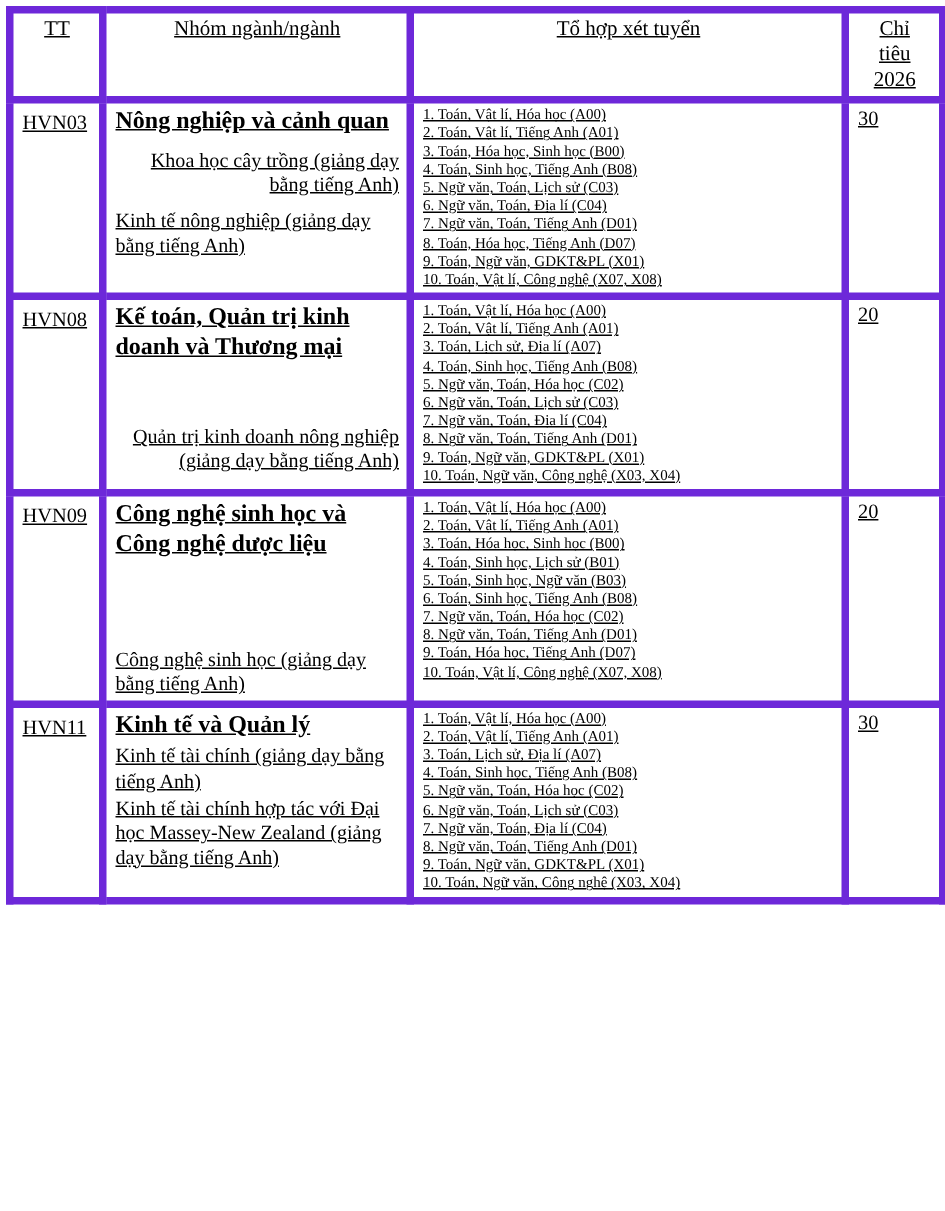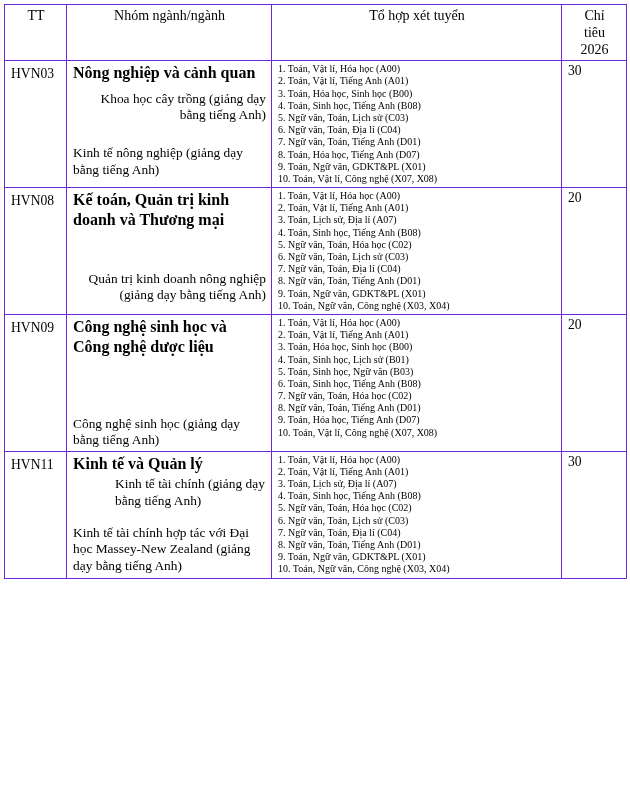--- a/index.html
+++ b/index.html
@@ -20,25 +20,26 @@
     box-sizing: border-box;
     padding: 4px 4px 0 4px;
   }
   table.admissions {
     border-collapse: collapse;
     width: 622px;
     table-layout: fixed;
     font-size: 13.3px;
   }
   table.admissions td, table.admissions th {
-    border: 1px solid #6d28d9;
+    border: 5px solid #6d28d9;
     vertical-align: top;
     padding: 2px 5px 2px 6px;
     line-height: 1.22;
     font-weight: normal;
+    text-decoration: underline;
   }
   col.c-tt { width: 62px; }
   col.c-group { width: 205px; }
   col.c-combo { width: 290px; }
   col.c-quota { width: 65px; }
 
   thead td {
     text-align: center;
     font-weight: bold;
     vertical-align: middle;
@@ -101,21 +102,21 @@
         </td>
       </tr>
     </thead>
     <tbody>
 
       <tr>
         <td class="code-cell top">HVN03</td>
         <td>
           <div class="group-head">Nông nghiệp và cảnh quan</div>
           <div class="group-sub" style="margin-top:8px;text-align:right;">Khoa học cây trồng (giảng dạy bằng tiếng Anh)</div>
-          <div class="group-sub" style="margin-top:22px;">Kinh tế nông nghiệp (giảng dạy bằng tiếng Anh)</div>
+          <div class="group-sub" style="margin-top:8px;">Kinh tế nông nghiệp (giảng dạy bằng tiếng Anh)</div>
         </td>
         <td class="combo-cell">
           <div class="line">1. Toán, Vật lí, Hóa học (A00)</div>
           <div class="line">2. Toán, Vật lí, Tiếng Anh (A01)</div>
           <div class="line">3. Toán, Hóa học, Sinh học (B00)</div>
           <div class="line">4. Toán, Sinh học, Tiếng Anh (B08)</div>
           <div class="line">5. Ngữ văn, Toán, Lịch sử (C03)</div>
           <div class="line">6. Ngữ văn, Toán, Địa lí (C04)</div>
           <div class="line">7. Ngữ văn, Toán, Tiếng Anh (D01)</div>
           <div class="line">8. Toán, Hóa học, Tiếng Anh (D07)</div>
@@ -164,22 +165,22 @@
           <div class="line">9. Toán, Hóa học, Tiếng Anh (D07)</div>
           <div class="line">10. Toán, Vật lí, Công nghệ (X07, X08)</div>
         </td>
         <td class="quota-cell">20</td>
       </tr>
 
       <tr>
         <td class="code-cell top">HVN11</td>
         <td>
           <div class="group-head">Kinh tế và Quản lý</div>
-          <div class="group-sub" style="margin-top:3px;margin-left:42px;">Kinh tế tài chính (giảng dạy bằng tiếng Anh)</div>
-          <div class="group-sub" style="margin-top:16px;">Kinh tế tài chính hợp tác với Đại học Massey-New Zealand (giảng dạy bằng tiếng Anh)</div>
+          <div class="group-sub" style="margin-top:3px;">Kinh tế tài chính (giảng dạy bằng tiếng Anh)</div>
+          <div class="group-sub" style="margin-top:2px;">Kinh tế tài chính hợp tác với Đại học Massey-New Zealand (giảng dạy bằng tiếng Anh)</div>
         </td>
         <td class="combo-cell">
           <div class="line">1. Toán, Vật lí, Hóa học (A00)</div>
           <div class="line">2. Toán, Vật lí, Tiếng Anh (A01)</div>
           <div class="line">3. Toán, Lịch sử, Địa lí (A07)</div>
           <div class="line">4. Toán, Sinh học, Tiếng Anh (B08)</div>
           <div class="line">5. Ngữ văn, Toán, Hóa học (C02)</div>
           <div class="line">6. Ngữ văn, Toán, Lịch sử (C03)</div>
           <div class="line">7. Ngữ văn, Toán, Địa lí (C04)</div>
           <div class="line">8. Ngữ văn, Toán, Tiếng Anh (D01)</div>

